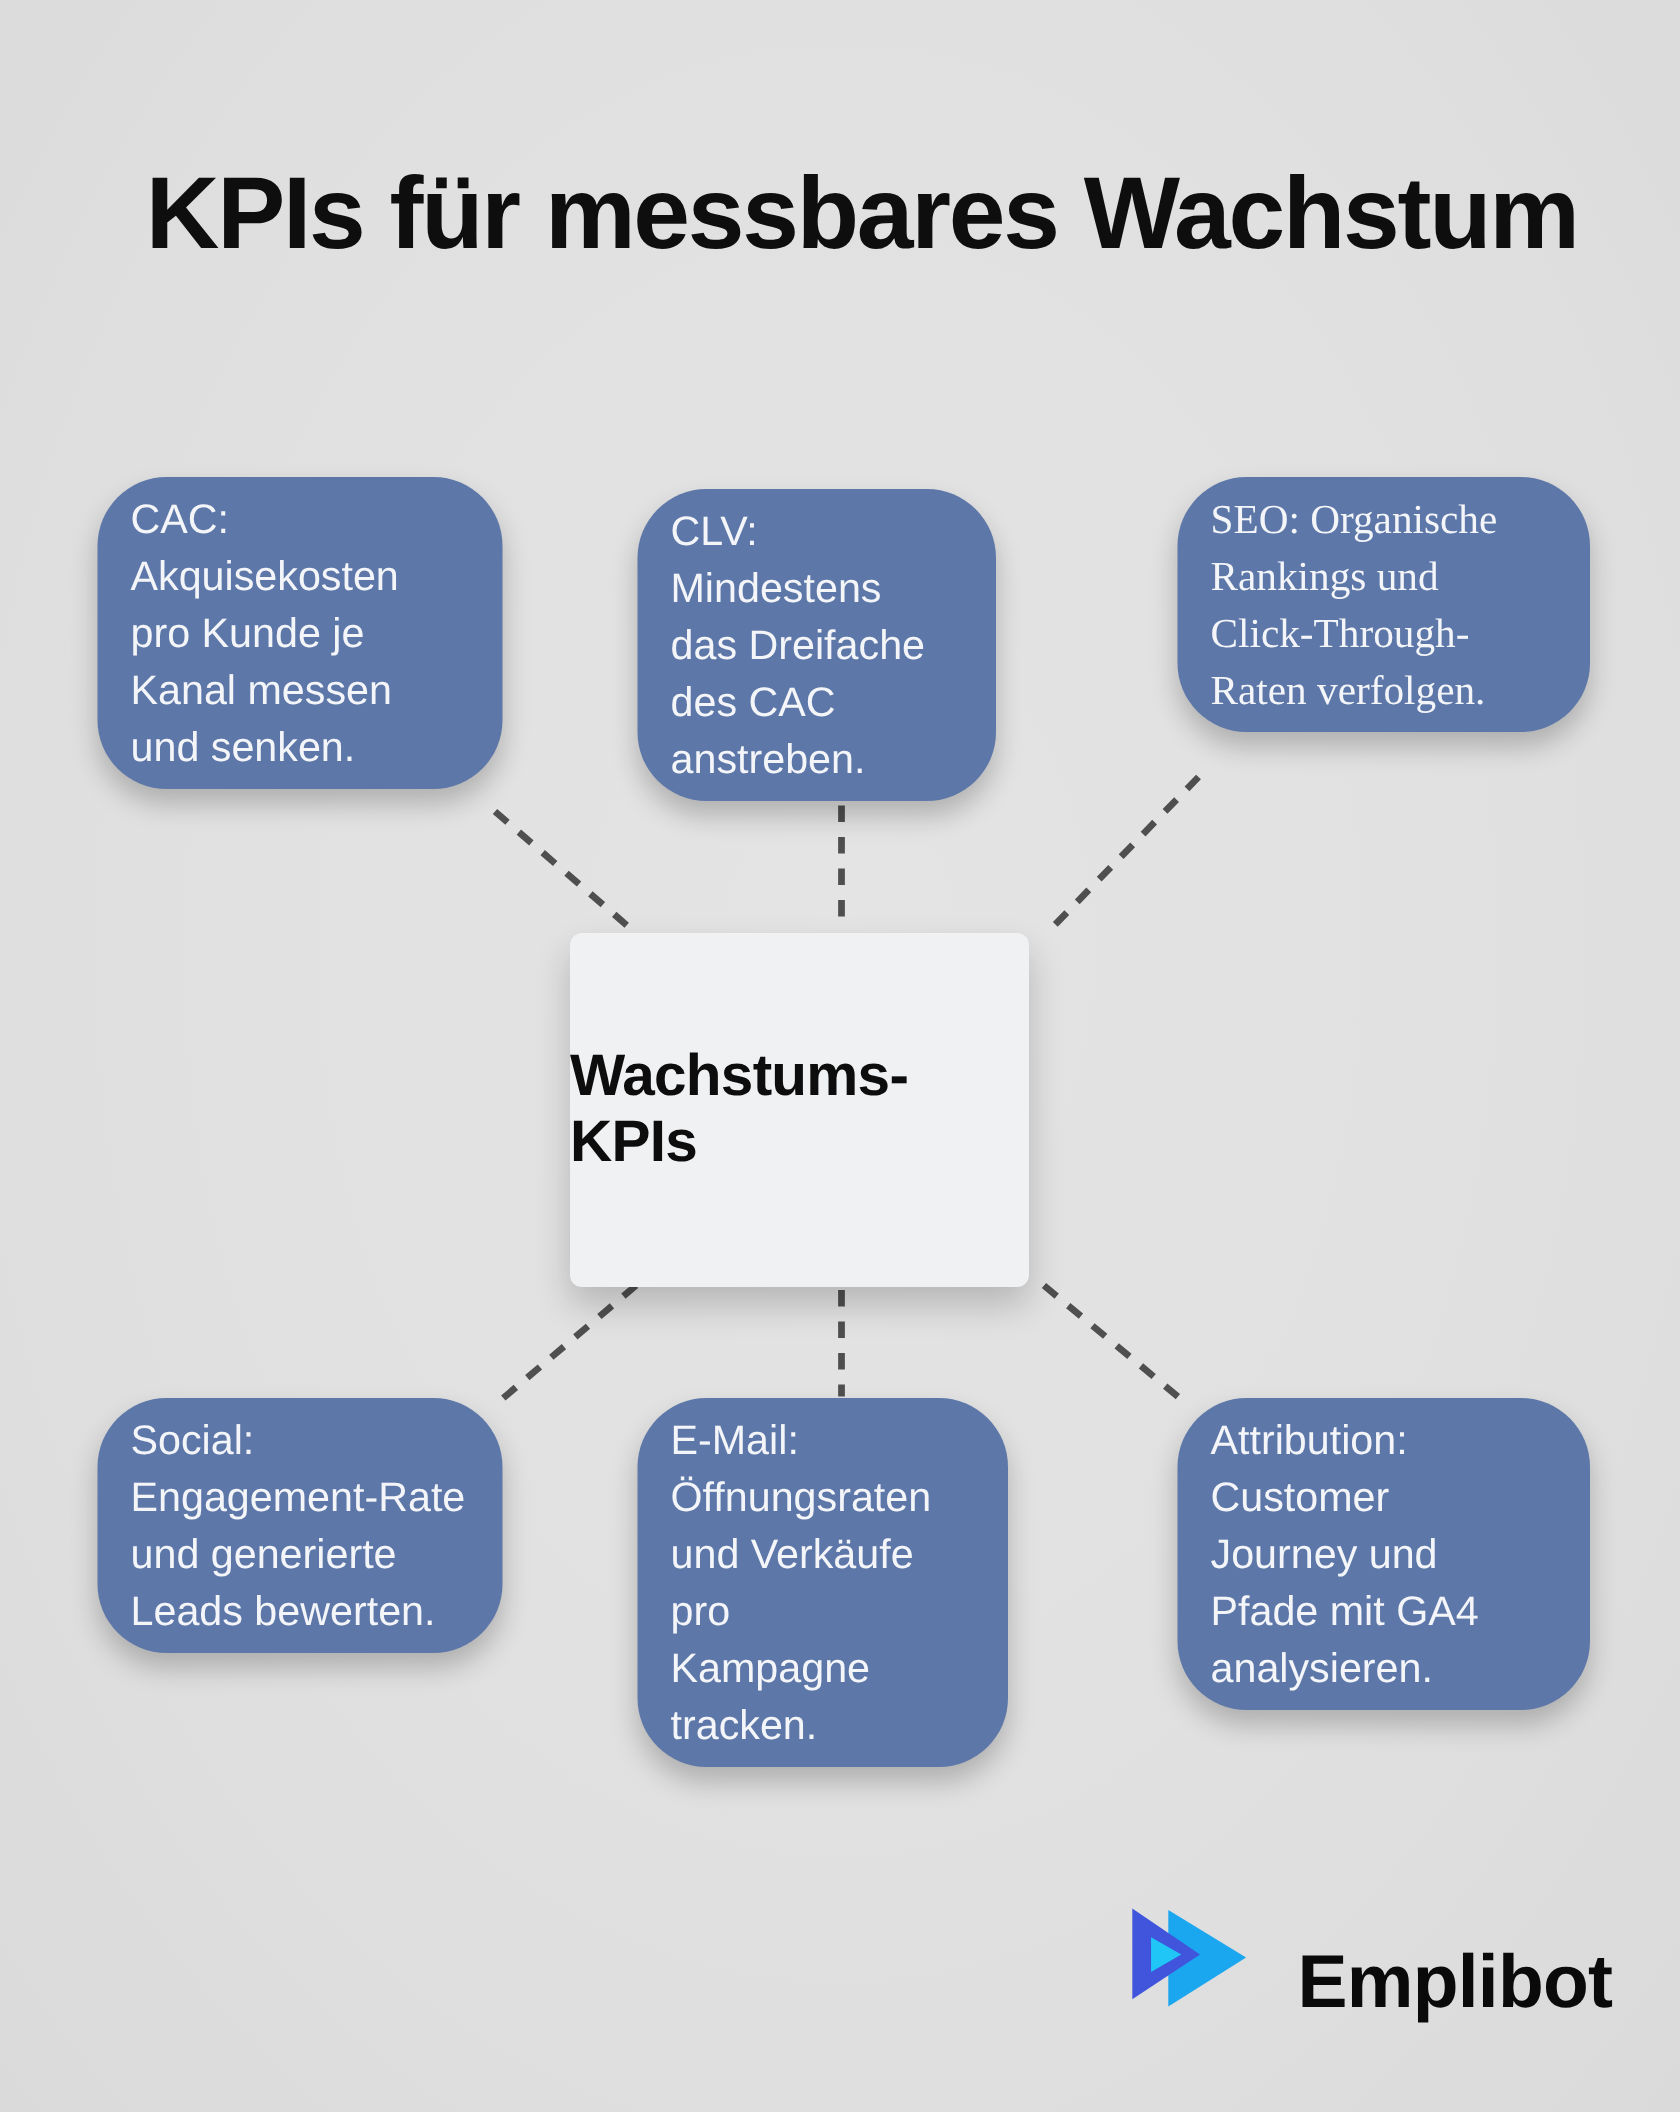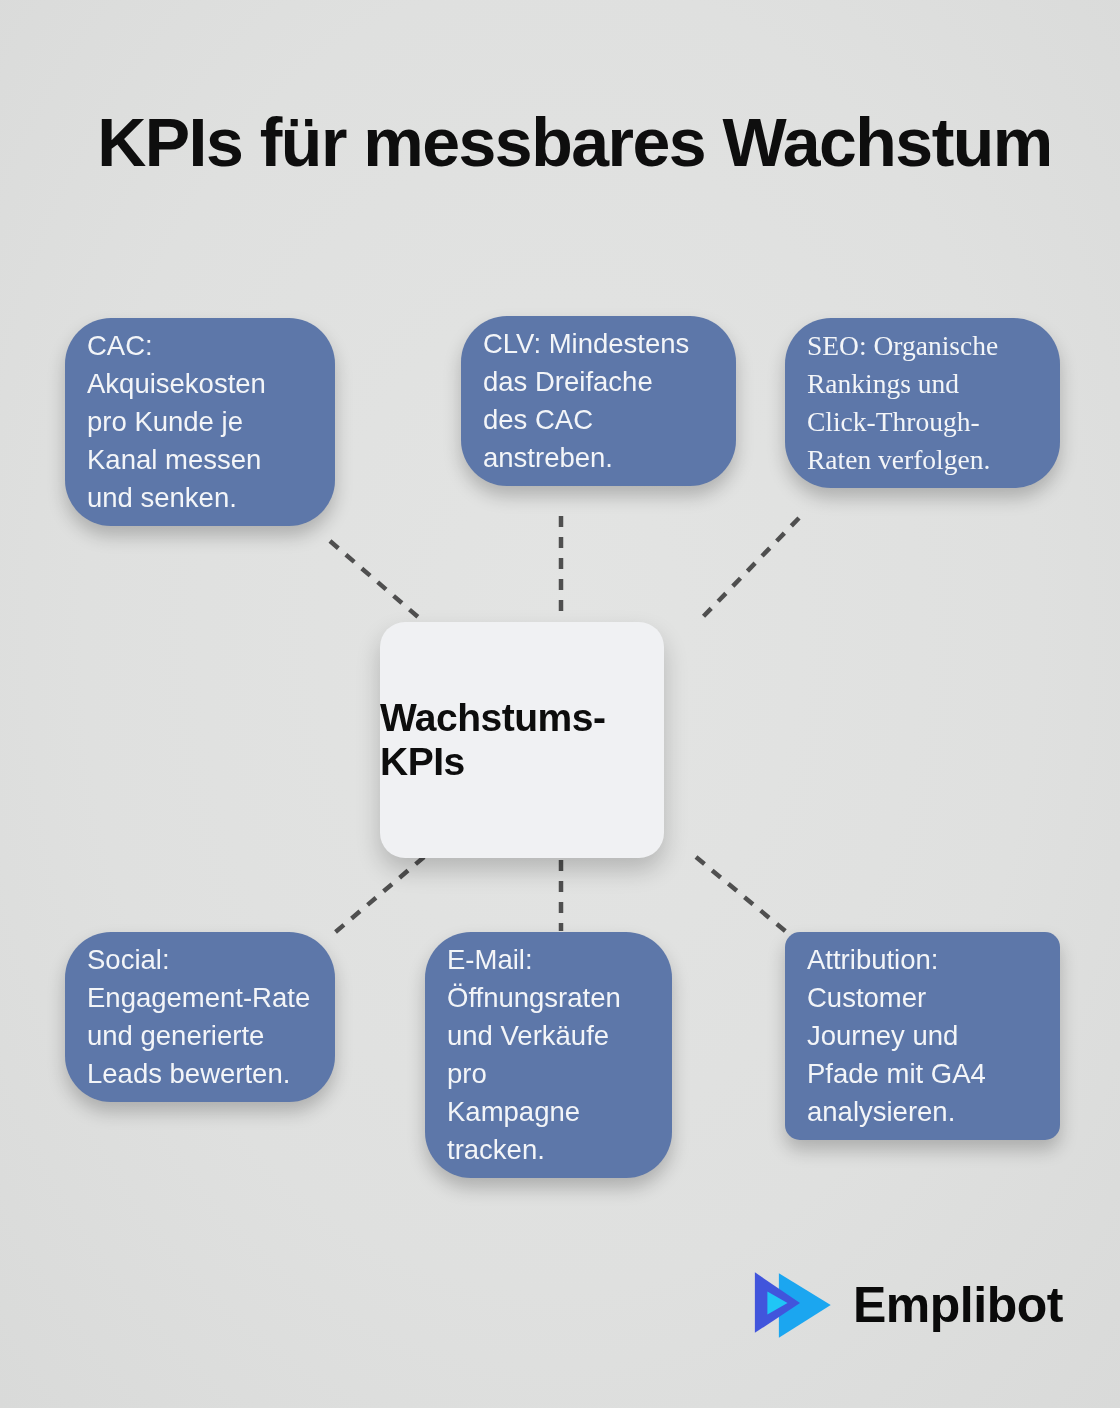--- a/index.html
+++ b/index.html
@@ -51,44 +51,44 @@
     background:var(--node-fill);
     color:var(--node-text);
     border-radius:46px;
     padding:9px 22px;
     font-size:27.5px;
     line-height:38px;
     white-space:pre-line;
     box-shadow:0 10px 18px rgba(0,0,0,0.22);
   }
   .node-cac{left:65px;top:318px;width:270px;}
-  .node-clv{left:425px;top:316px;width:275px;margin-left:36px;}
+  .node-clv{left:425px;top:326px;width:239px;}
   .node-seo{left:785px;top:318px;width:275px;font-family:Liberation Serif, serif;}
   .node-social{left:65px;top:932px;width:270px;}
   .node-email{left:425px;top:932px;width:247px;}
-  .node-attribution{left:785px;top:932px;width:275px;border-radius:15px;}
+  .node-attribution{left:785px;top:932px;width:275px;}
   .center-box{
     position:absolute;
     left:380px;top:622px;
-    width:284px;height:236px;
+    width:306px;height:236px;
     background:var(--center-fill);
-    border-radius:25px;
+    border-radius:8px;
     display:flex;align-items:center;justify-content:center;
     box-shadow:0 12px 24px rgba(0,0,0,0.20);
   }
   .center-label{
     font-size:39px;
     font-weight:700;
     letter-spacing:-0.5px;
     color:var(--center-text);
   }
   .logo{
     position:absolute;
     left:752px;top:1260px;
-    display:flex;align-items:center;gap:5px;
+    display:flex;align-items:flex-end;gap:17px;
   }
   .logo-icon{display:block;}
   .brand-name{
     font-size:50px;
     font-weight:800;
     letter-spacing:-0.5px;
     color:var(--brand-text);
   }
 </style>
 </head>

